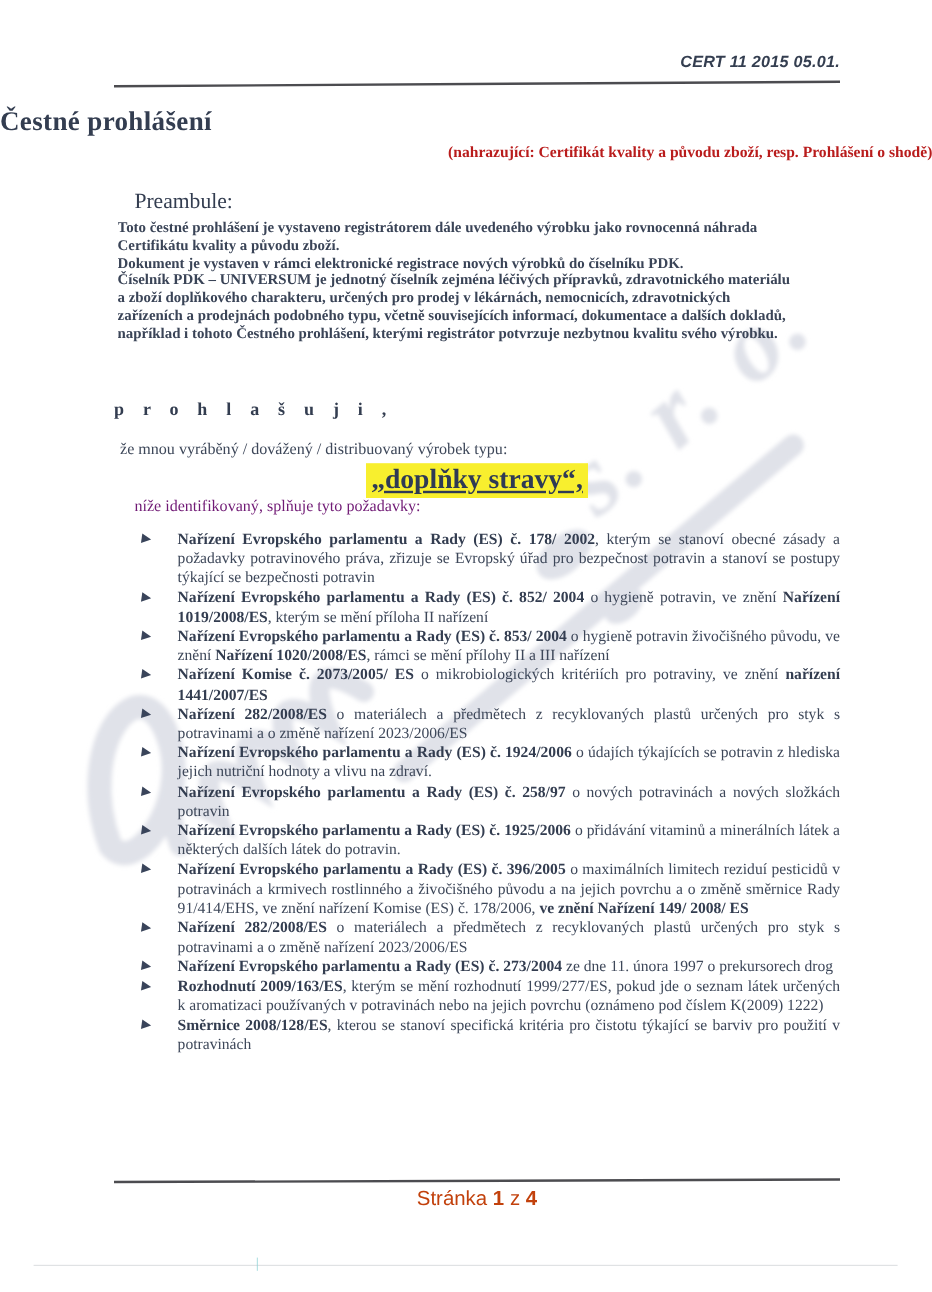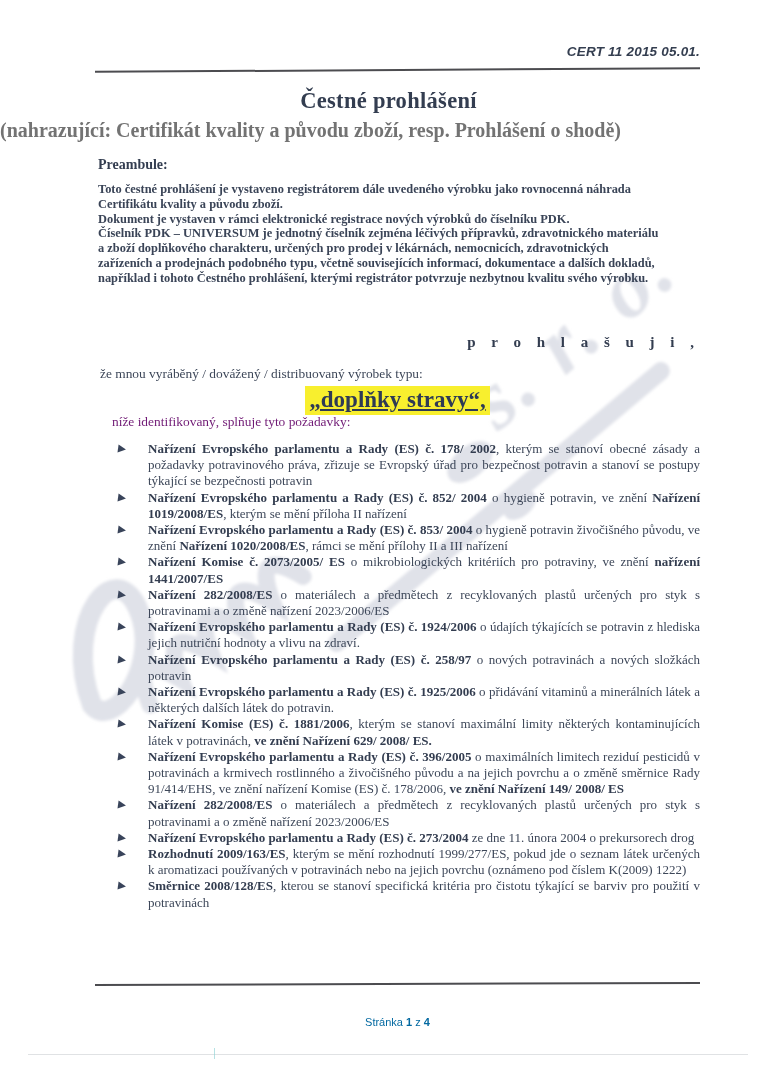--- a/index.html
+++ b/index.html
@@ -23,47 +23,47 @@
     letter-spacing:0.2px;
   }
   .rule {
     position:absolute; left:95px; width:605px; height:2px;
     background:#4c4c50;
   }
   .top-rule { top:69px; transform:rotate(-0.35deg); }
 
   h1.doc-title {
     position:absolute; top:88px; left:0; width:777px;
-    text-align:center; font-size:22.5px; font-weight:bold; color:#333d50;
+    font-size:22.5px; font-weight:bold; color:#333d50;
     letter-spacing:0.3px;
   }
   .doc-subtitle {
     position:absolute; top:119px; left:0; width:777px;
-    text-align:left; font-size:20px; font-weight:bold; color:#737373;
+    text-align:right; font-size:13px; font-weight:bold; color:#b91c1c;
   }
 
   
   .preamble-heading {
-    position:absolute; top:157px; left:98px;
-    font-size:14px; font-weight:bold; color:#333d50;
+    position:absolute; top:157px; left:112px;
+    font-size:18px; font-weight:normal; color:#333d50;
   }
   .preamble-text {
     position:absolute; top:182px; left:98px; width:650px;
     font-size:12.4px; font-weight:bold; line-height:14.8px;
     white-space:pre-line; color:#3a4457;
   }
 
   
   .decl-intro {
     position:absolute; top:296px; left:98px; width:600px;
     text-indent:45px; font-size:13.4px; color:#3d4759;
   }
   .performative {
     position:absolute; top:334px; left:95px; width:605px;
-    text-align:right; font-size:15px; font-weight:bold;
+    text-align:left; font-size:15px; font-weight:bold;
     letter-spacing:6px; color:#333d50;
   }
   .product-line {
     position:absolute; top:366px; left:100px; width:600px;
     font-size:13.4px; color:#3d4759;
   }
   .product-type-wrap {
     position:absolute; top:386px; left:95px; width:605px; text-align:center;
   }
   .highlight {
@@ -97,24 +97,24 @@
     width:0; height:0;
     border-top:4.5px solid transparent;
     border-bottom:4.5px solid transparent;
     border-left:8px solid #39445a;
     transform:rotate(8deg);
   }
 
   
   .bottom-rule { top:983px; transform:rotate(-0.2deg); height:1.6px; }
   .page-label {
-    position:absolute; top:1016px; left:95px; width:605px;
+    position:absolute; top:989px; left:95px; width:605px;
     text-align:center;
     font-family:"Liberation Sans","DejaVu Sans",sans-serif;
-    font-size:11px; color:#0369a1;
+    font-size:17px; color:#c2410c;
   }
   .page-label .b { font-weight:bold; }
 
   
   .scan-line { position:absolute; top:1054px; left:28px; width:720px; height:1px; background:#e0e2e4; }
   .scan-tick { position:absolute; top:1048px; left:214px; width:1px; height:11px; background:#8fd3d6; opacity:0.65; }
 </style>
 </head>
 <body>
 
@@ -165,24 +165,23 @@
 
   <ul class="req-list">
       <li><span class="bullet-arrow"></span><span class="b">Nařízení Evropského parlamentu a Rady (ES) č. 178/ 2002</span><span>, kterým se stanoví obecné zásady a požadavky potravinového práva, zřizuje se Evropský úřad pro bezpečnost potravin a stanoví se postupy týkající se bezpečnosti potravin</span></li>
       <li><span class="bullet-arrow"></span><span class="b">Nařízení Evropského parlamentu a Rady (ES) č. 852/ 2004</span><span> o hygieně potravin, ve znění </span><span class="b">Nařízení 1019/2008/ES</span><span>, kterým se mění příloha II nařízení</span></li>
       <li><span class="bullet-arrow"></span><span class="b">Nařízení Evropského parlamentu a Rady (ES) č. 853/ 2004</span><span> o hygieně potravin živočišného původu, ve znění </span><span class="b">Nařízení 1020/2008/ES</span><span>, rámci se mění přílohy II a III nařízení</span></li>
       <li><span class="bullet-arrow"></span><span class="b">Nařízení Komise č. 2073/2005/ ES</span><span> o mikrobiologických kritériích pro potraviny, ve znění </span><span class="b">nařízení 1441/2007/ES</span></li>
       <li><span class="bullet-arrow"></span><span class="b">Nařízení 282/2008/ES</span><span> o materiálech a předmětech z recyklovaných plastů určených pro styk s potravinami a o změně nařízení 2023/2006/ES</span></li>
       <li><span class="bullet-arrow"></span><span class="b">Nařízení Evropského parlamentu a Rady (ES) č. 1924/2006</span><span>  o údajích týkajících se potravin z hlediska jejich nutriční hodnoty a vlivu na zdraví.</span></li>
       <li><span class="bullet-arrow"></span><span class="b">Nařízení Evropského parlamentu a Rady (ES) č. 258/97</span><span> o nových potravinách a nových složkách potravin</span></li>
       <li><span class="bullet-arrow"></span><span class="b">Nařízení Evropského parlamentu a Rady (ES) č. 1925/2006</span><span>  o přidávání vitaminů a minerálních látek a některých dalších látek do potravin.</span></li>
-      <li><span class="bullet-arrow"></span><span class="b">Nařízení Komise (ES) č. 1881/2006</span><span>, kterým se stanoví maximální limity některých kontaminujících látek v potravinách, </span><span class="b">ve znění Nařízení 629/ 2008/ ES.</span></li>
       <li><span class="bullet-arrow"></span><span class="b">Nařízení Evropského parlamentu a Rady (ES) č. 396/2005</span><span> o maximálních limitech reziduí pesticidů v potravinách a krmivech rostlinného a živočišného původu a na jejich povrchu a o změně směrnice Rady 91/414/EHS, ve znění nařízení Komise (ES) č. 178/2006, </span><span class="b">ve znění Nařízení 149/ 2008/ ES</span></li>
       <li><span class="bullet-arrow"></span><span class="b">Nařízení 282/2008/ES</span><span> o materiálech a předmětech z recyklovaných plastů určených pro styk s potravinami a o změně nařízení 2023/2006/ES</span></li>
-      <li><span class="bullet-arrow"></span><span class="b">Nařízení Evropského parlamentu a Rady (ES) č. 273/2004</span><span> ze dne 11. února 2004 o prekursorech drog</span></li>
+      <li><span class="bullet-arrow"></span><span class="b">Nařízení Evropského parlamentu a Rady (ES) č. 273/2004</span><span> ze dne 11. února 1997 o prekursorech drog</span></li>
       <li><span class="bullet-arrow"></span><span class="b">Rozhodnutí 2009/163/ES</span><span>, kterým se mění rozhodnutí 1999/277/ES, pokud jde o seznam látek určených k aromatizaci používaných v potravinách nebo na jejich povrchu (oznámeno pod číslem K(2009) 1222)</span></li>
       <li><span class="bullet-arrow"></span><span class="b">Směrnice 2008/128/ES</span><span>, kterou se stanoví specifická kritéria pro čistotu týkající se barviv pro použití v potravinách</span></li>
     </ul>
 
   <div class="rule bottom-rule"></div>
   <div class="page-label">
     <span>Stránka</span>&nbsp;<span class="b">1</span>&nbsp;<span>z</span>&nbsp;<span class="b">4</span>
   </div>
 
   <div class="scan-line"></div>

